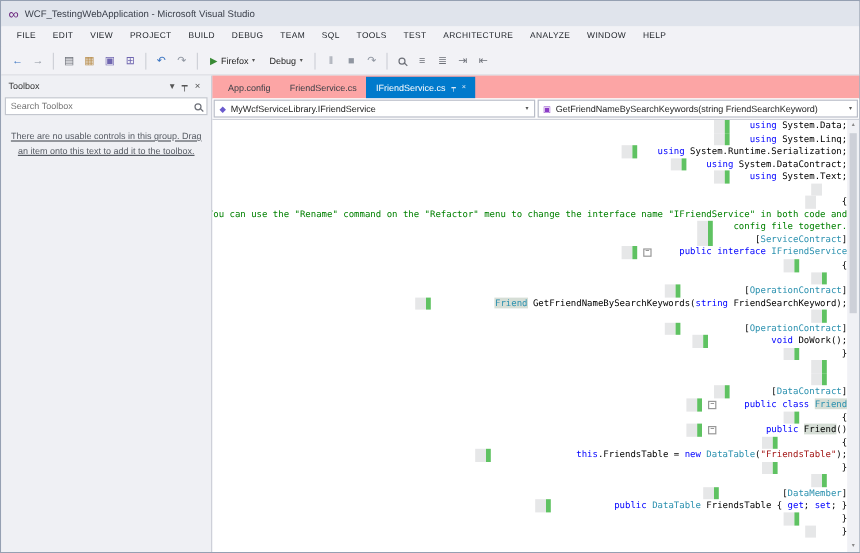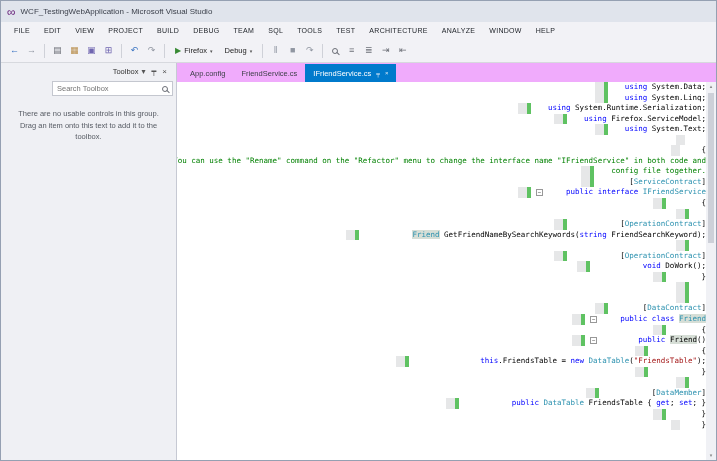--- a/index.html
+++ b/index.html
@@ -22,33 +22,33 @@
   .tbcombo { display:flex; align-items:center; gap:3px; height:17px; padding:0 5px; font-size:7.5px; color:#1e1e1e; }
   .tbcombo .play { font-size:8px; }
   .tbcombo .chev { font-size:5px; color:#555; }
   .mag { width:6px; height:6px; border:1px solid #6d7078; border-radius:50%; position:relative; margin:0 4px; }
   .mag::after { content:""; position:absolute; width:4px; height:1px; background:#6d7078; right:-3px; bottom:-1px; transform:rotate(45deg); }
 
   
   .main { flex:1; display:flex; min-height:0; }
 
   
-  .toolbox { width:176px; flex:none; background:#eff0f4; border-right:1px solid #c6c9d3; display:flex; flex-direction:column;align-items:flex-end; }
+  .toolbox { width:176px; flex:none; background:#eff0f4; border-right:1px solid #c6c9d3; display:flex; flex-direction:column; }
   .tb-header { height:17px; display:flex; align-items:center; padding:0 6px; font-size:7.5px; color:#333; }
   .tb-header .sp { flex:1; }
   .tb-hicon { font-size:8px; color:#555; padding:0 3px; }
   .tb-search { margin:1px 3px 2px; height:15px; background:#fff; border:1px solid #c4c7cf; display:flex; align-items:center; }
   .tb-search input { flex:1; min-width:0; border:0; outline:0; font-size:7.5px; padding:0 4px; color:#767b83; background:transparent; font-family:"Liberation Sans", sans-serif; }
   .tb-section { height:15px; display:flex; align-items:center; gap:5px; padding:0 5px; font-size:7.5px; color:#1e1e1e; }
   .tri { font-size:6px; color:#1e1e1e; }
-  .tb-msg { padding:10px 16px; font-size:7.5px; color:#565b63; text-align:center; line-height:1.55; }
+  .tb-msg { padding:10px 4px; font-size:7.5px; color:#565b63; text-align:center; line-height:1.55;text-decoration:underline; }
 
   
   .editor { flex:1; display:flex; flex-direction:column; min-width:0; }
-  .tabs { height:19px; display:flex; align-items:flex-end; padding-left:5px; background:#f0abfc; flex:none; }
+  .tabs { height:19px; display:flex; align-items:flex-end; padding-left:5px; background:#fca5a5; flex:none; }
   .tab { height:18px; display:flex; align-items:center; padding:0 8px; font-size:7.5px; color:#3b3f46; white-space:nowrap; }
   .tab.active { background:#007acc; color:#fff; gap:5px;margin-top:48px; }
   .tab .ticon { font-size:6px; color:#dce9f5; }
 
   .navbar { height:18px; display:flex; background:#fff; border-bottom:1px solid #cfd2da; flex:none; }
   .combo { flex:1; display:flex; align-items:center; border:1px solid #b9bdc8; margin:1px; min-width:0; background:#fff; }
   .combo .cicon { font-size:7px; padding:0 4px; flex:none; }
   .combo .ctext { flex:1; font-size:7.5px; color:#1e1e1e; white-space:nowrap; overflow:hidden; }
   .combo .chev { font-size:5px; color:#555; padding:0 4px; flex:none; }
 
@@ -161,20 +161,32 @@
           <div class="tab">
             <span>FriendService.cs</span>
           </div>
           <div class="tab active">
             <span>IFriendService.cs</span>
             <span class="ticon">┯</span>
             <span class="ticon">×</span>
           </div>
         </div>
 
+      <div class="navbar">
+        <div class="combo">
+          <span class="cicon" style="color:#6a5acd;">◆</span>
+          <span class="ctext">MyWcfServiceLibrary.IFriendService</span>
+          <span class="chev">▾</span>
+        </div>
+        <div class="combo">
+          <span class="cicon" style="color:#8b3bc6;">▣</span>
+          <span class="ctext">GetFriendNameBySearchKeywords(string FriendSearchKeyword)</span>
+          <span class="chev">▾</span>
+        </div>
+      </div>
 
       <div class="codewrap">
         <div class="code">
             <div class="ln">
               <span class="m"></span>
               <span class="chg on"></span>
               <span class="fold"></span>
               <span class="txt"><span class="tk-k">using</span><span class="tk-p"> System.Data;</span></span>
             </div>
             <div class="ln">
@@ -186,21 +198,21 @@
             <div class="ln">
               <span class="m"></span>
               <span class="chg on"></span>
               <span class="fold"></span>
               <span class="txt"><span class="tk-k">using</span><span class="tk-p"> System.Runtime.Serialization;</span></span>
             </div>
             <div class="ln">
               <span class="m"></span>
               <span class="chg on"></span>
               <span class="fold"></span>
-              <span class="txt"><span class="tk-k">using</span><span class="tk-p"> Firefox.ServiceModel;</span></span>
+              <span class="txt"><span class="tk-k">using</span><span class="tk-p"> System.DataContract;</span></span>
             </div>
             <div class="ln">
               <span class="m"></span>
               <span class="chg on"></span>
               <span class="fold"></span>
               <span class="txt"><span class="tk-k">using</span><span class="tk-p"> System.Text;</span></span>
             </div>
             <div class="ln">
               <span class="m"></span>
               <span class="chg"></span>

